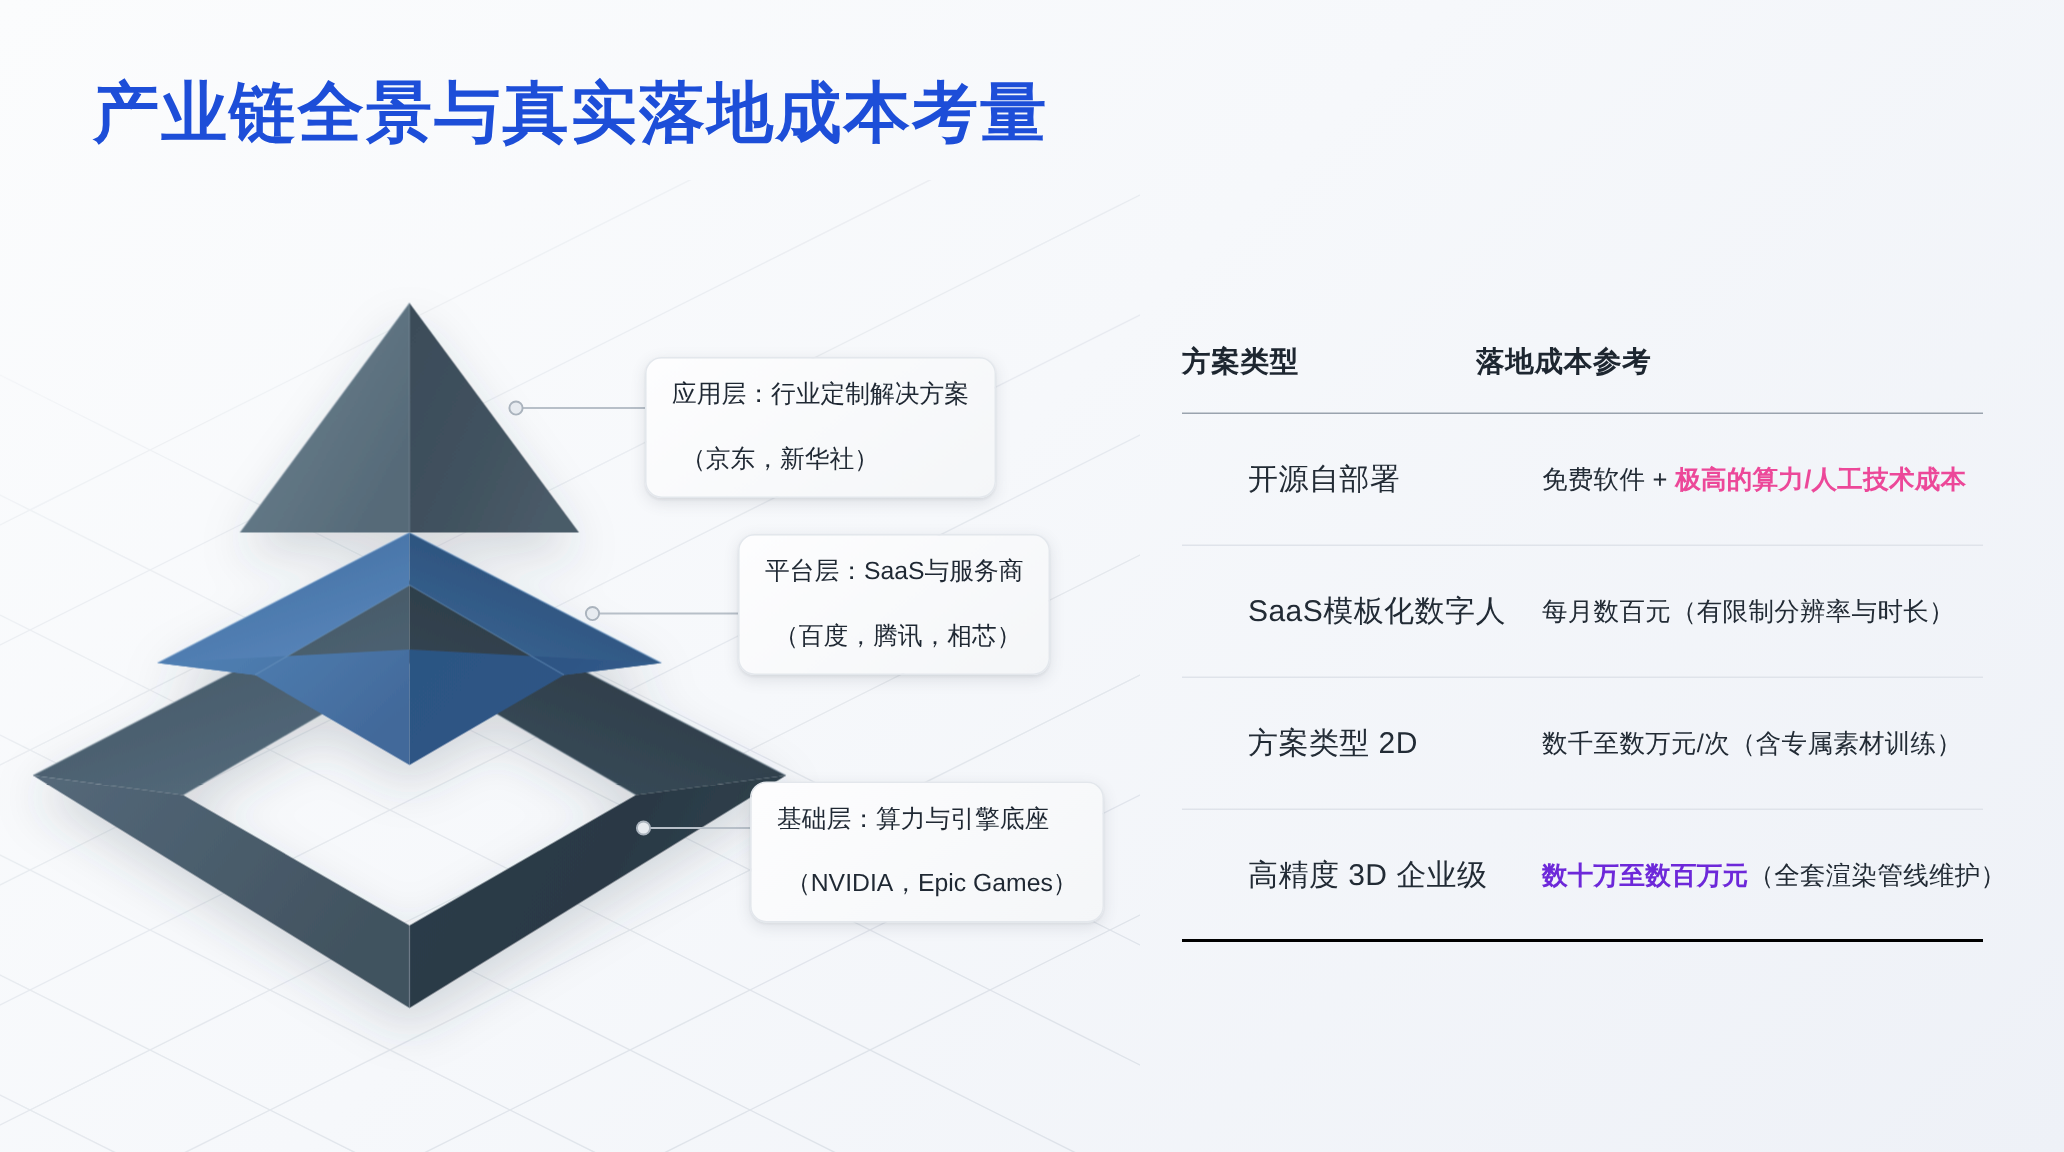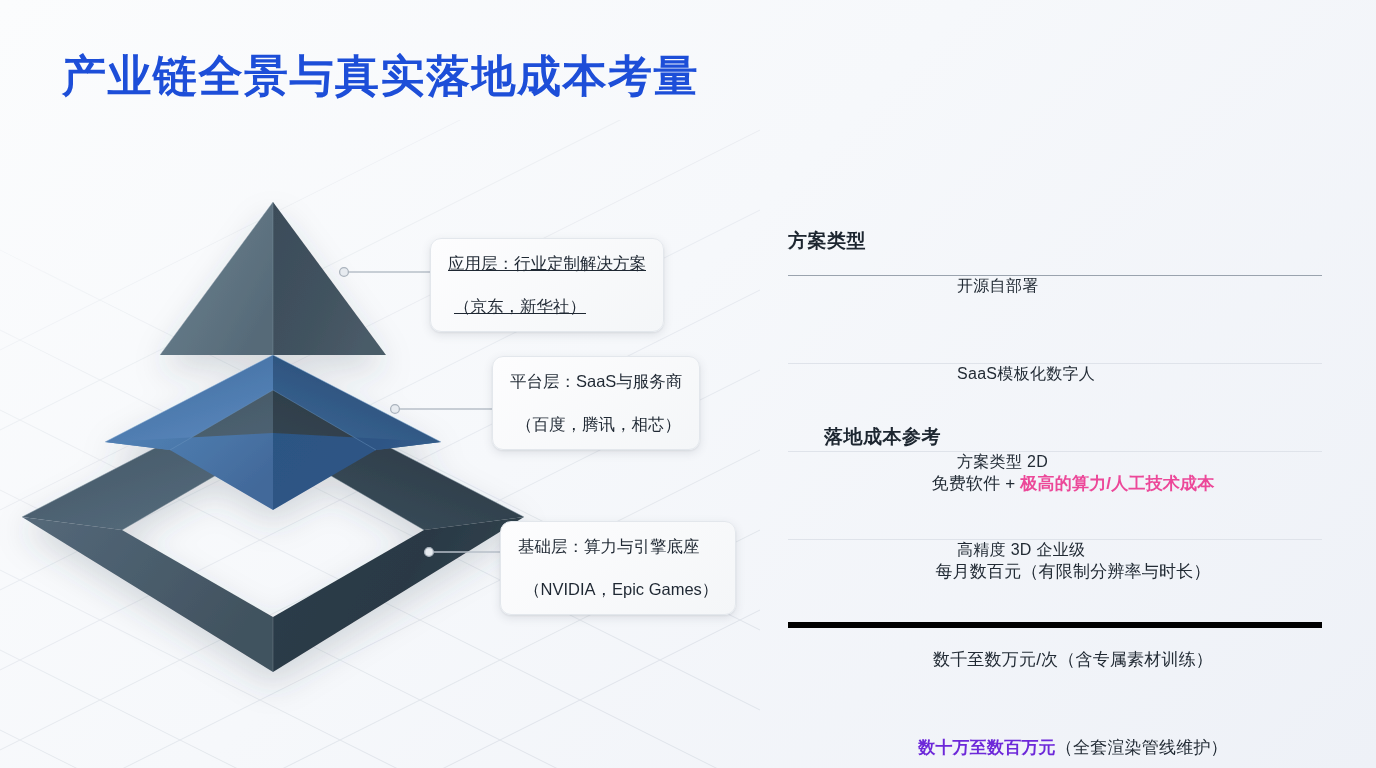--- a/index.html
+++ b/index.html
@@ -41,51 +41,51 @@
     background:linear-gradient(145deg,#fdfdfe 0%,#f4f6f8 100%);
     border:1px solid #e3e7ec;
     border-radius:11px;
     padding:11px 17px 12px 17px;
     box-shadow:0 3px 10px rgba(60,72,88,.13), 0 1px 2px rgba(60,72,88,.08);
     font-size:16.5px; line-height:1.62; color:#1f2833;
     white-space:nowrap;
   }
   .callout .l2{ padding-left:6px;margin-top:16px; }
 
-  .callout-top    { left:430px; top:238px;text-decoration:underline; }
+  .callout-top    { left:430px; top:238px; }
   .callout-mid    { left:492px; top:356px; }
   .callout-bottom { left:500px; top:521px; }
 
   
   .connectors{
     position:absolute; left:0; top:0; width:760px; height:768px;
     pointer-events:none;
   }
 
   
   .cost-table{
     position:absolute; left:788px; top:228px; width:534px;
   }
-  .ct-row{ display:flex; align-items:center;flex-direction:column; }
+  .ct-row{ display:flex; align-items:center; }
   .ct-head{
     height:48px; align-items:flex-start;
     border-bottom:1.6px solid #9aa3ae;
   }
   .ct-head .c1, .ct-head .c2{
     font-size:19px; font-weight:700; color:#1d2630; letter-spacing:.5px;
   }
   .ct-body-row{
     height:88px;
     border-bottom:1px solid #dfe3ea;
   }
-  .ct-body-row:last-child{ border-bottom:6px solid #000000; }
+  .ct-body-row:last-child{ border-bottom:2px solid #000000; }
   .c1{ width:196px; flex:0 0 196px; }
-  .c2{ flex:1 1 auto;margin-left:36px; }
+  .c2{ flex:1 1 auto; }
   .ct-body-row .c1{
-    font-size:16px; color:#222b35; letter-spacing:.3px;
+    font-size:20px; color:#222b35; letter-spacing:.3px;margin-left:44px;
   }
   .ct-body-row .c2{
     font-size:17px; color:#222b35; letter-spacing:.2px; white-space:nowrap;
   }
   .hl-orange{ color:#ec4899; font-weight:700; }
   .hl-blue  { color:#6d28d9; font-weight:700; }
 </style>
 </head>
 <body>
 

